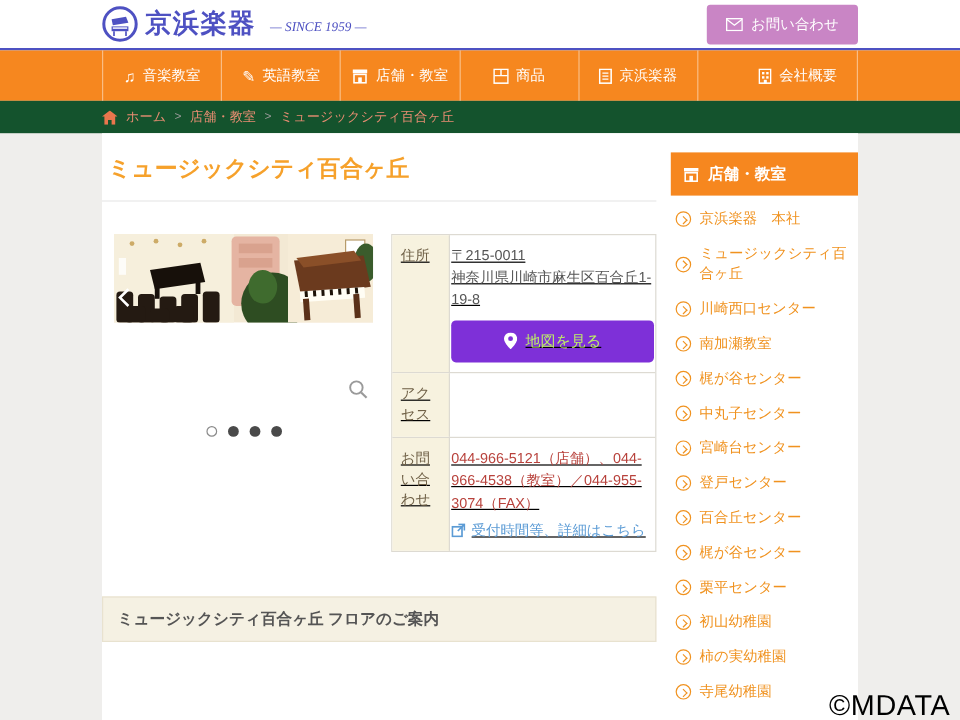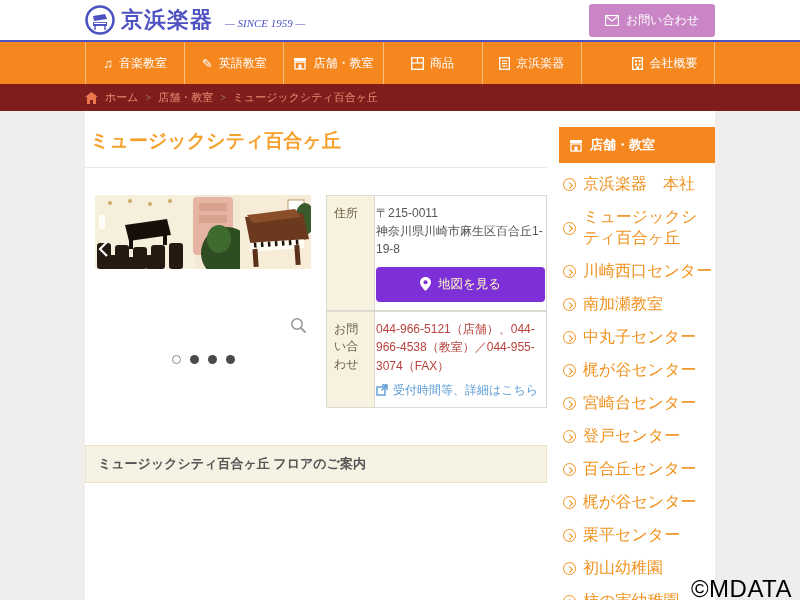--- a/index.html
+++ b/index.html
@@ -17,21 +17,21 @@
   .contact-btn { margin-left:auto; display:flex; align-items:center; gap:7px; background:#c985c5; color:#fff; font-size:12px; padding:8px 16px; border-radius:3px; cursor:pointer; }
 
   
   .nav-bar { height:42px; background:#f6871f; }
   .nav-list { display:flex; height:100%; }
   .nav-item { flex:1; display:flex; align-items:center; justify-content:center; gap:6px; color:#fff; font-size:12px; border-left:1px solid rgba(255,255,255,.45); cursor:pointer; }
   .nav-item:last-child { border-right:1px solid rgba(255,255,255,.45);padding-left:34px; }
   .nav-glyph { font-size:13px; line-height:1; }
 
   
-  .breadcrumb-bar { height:27px; background:#7f1d1d;font-family:Liberation Serif, serif; }
+  .breadcrumb-bar { height:27px; background:#14532d; }
   .breadcrumb { display:flex; align-items:center; gap:7px; height:100%; font-size:11px; }
   .crumb { color:#e88d72; cursor:pointer; }
   .crumb-sep { color:#9b9b9b; font-size:10px; }
 
   
   .content { width:630px; margin:0 auto; background:#fff; display:flex; align-items:flex-start; min-height:489px; }
   .main-col { width:462px; }
   .side-col { width:156px; margin-left:12px; }
 
   .page-title { font-size:19px; font-weight:bold; color:#f6a12b; padding:17px 0 13px 5px; border-bottom:1px solid #e8e8e8; }
@@ -42,38 +42,38 @@
   .carousel { position:relative; width:216px; height:147px; margin-left:10px; background:#fff; }
   .photo { position:relative; width:216px; height:74px; overflow:hidden; cursor:pointer; }
   .carousel-prev { position:absolute; left:3px; bottom:8px; cursor:pointer; }
   .zoom-btn { position:absolute; right:4px; bottom:4px; cursor:pointer; }
   .dots { display:flex; justify-content:center; gap:9px; margin-top:13px; margin-left:10px; width:216px; }
   .dot { width:9px; height:9px; border-radius:50%; background:#4a4a4a; cursor:pointer; }
   .dot.active { background:#fff; border:1px solid #8a8a8a; }
 
   
   .info-table { flex:1; margin-left:15px; border:1px solid #dddad2; font-size:12px; }
-  .it-row { display:flex; border-bottom:1px solid #dddad2; }
+  .it-row { display:flex; border-bottom:1px solid #dddad2;text-decoration:underline; }
   .it-row:last-child { border-bottom:none; }
   .it-label { width:48px; background:#f7f2df; color:#6f6046; padding:9px 7px; border-right:1px solid #dddad2; line-height:1.45; }
   .it-body { flex:1; padding:8px 1px; color:#555; line-height:1.5; }
-  .map-btn { display:flex; align-items:center; gap:7px; justify-content:center; background:#7e30d8; color:#fef9c3; border-radius:4px; padding:8px 6px; margin-top:9px; font-size:12.5px; cursor:pointer; }
+  .map-btn { display:flex; align-items:center; gap:7px; justify-content:center; background:#7e30d8; color:#bef264; border-radius:4px; padding:8px 6px; margin-top:9px; font-size:12.5px; cursor:pointer; }
   .kv-line { display:flex; line-height:1.8; }
   .kv-key { width:46px; color:#75684e; flex-shrink:0; }
   .kv-val { color:#666; }
   .phones { color:#b8423c; line-height:1.55; }
   .hours-link { display:flex; align-items:center; gap:5px; color:#5b9bd5; margin-top:5px; cursor:pointer; }
 
   
   .floor-header { margin-top:37px; background:#f5f1e3; border:1px solid #e8e2cf; color:#555; font-weight:bold; font-size:13px; padding:9px 12px; }
 
   
   .sidebar-header { margin-top:16px; background:#f6871f; color:#fff; font-weight:bold; font-size:13px; padding:9px 10px; display:flex; align-items:center; gap:7px; }
   .sidebar-list { border-bottom:2px solid #f6871f; padding:5px 0 9px; }
-  .sb-item { display:flex; align-items:center; gap:7px; padding:6px 2px 6px 4px; color:#f0921f; font-size:16px; cursor:pointer; }
+  .sb-item { display:flex; align-items:center; gap:7px; padding:6px 2px 6px 4px; color:#f0921f; font-size:12px; cursor:pointer; }
   .sb-bullet { width:13px; height:13px; border:1px solid #f0921f; border-radius:50%; flex-shrink:0; position:relative; }
   .sb-bullet::after { content:""; position:absolute; left:3px; top:3.5px; width:4px; height:4px; border-top:1.5px solid #f0921f; border-right:1.5px solid #f0921f; transform:rotate(45deg); }
 
   .watermark { position:absolute; right:8px; bottom:-3px; font-size:24px; color:#000; letter-spacing:.5px; }
 </style>
 </head>
 <body>
 
 <div class="page">
 
@@ -251,20 +251,21 @@
               <div class="map-btn">
                 <svg width="11" height="14" viewBox="0 0 11 14">
                   <path d="M5.5 0 C2.4 0 0 2.4 0 5.3 C0 9 5.5 14 5.5 14 C5.5 14 11 9 11 5.3 C11 2.4 8.6 0 5.5 0 Z" fill="#fff"></path>
                   <circle cx="5.5" cy="5.2" r="2" fill="#7e30d8"></circle>
                 </svg>
                 <span>地図を見る</span>
               </div>
             </div>
           </div>
           <div class="it-row">
+            <div class="it-label">アクセス</div>
           </div>
           <div class="it-row">
             <div class="it-label">お問い合わせ</div>
             <div class="it-body">
               <div class="phones">044-966-5121（店舗）、044-966-4538（教室）／044-955-3074（FAX）</div>
               <div class="hours-link">
                 <svg width="12" height="12" viewBox="0 0 12 12">
                   <rect x="1" y="3" width="8" height="8" fill="none" stroke="#5b9bd5" stroke-width="1.4"></rect>
                   <path d="M6 1 H11 V6 M11 1 L5.5 6.5" fill="none" stroke="#5b9bd5" stroke-width="1.4"></path>
                 </svg>
@@ -300,25 +301,25 @@
         <div class="sb-item">
             <span class="sb-bullet"></span>
             <span>川崎西口センター</span>
           </div>
         <div class="sb-item">
             <span class="sb-bullet"></span>
             <span>南加瀬教室</span>
           </div>
         <div class="sb-item">
             <span class="sb-bullet"></span>
+            <span>梶が谷センター</span>
+          </div>
+        <div class="sb-item">
+            <span class="sb-bullet"></span>
             <span>中丸子センター</span>
-          </div>
-        <div class="sb-item">
-            <span class="sb-bullet"></span>
-            <span>梶が谷センター</span>
           </div>
         <div class="sb-item">
             <span class="sb-bullet"></span>
             <span>宮崎台センター</span>
           </div>
         <div class="sb-item">
             <span class="sb-bullet"></span>
             <span>登戸センター</span>
           </div>
         <div class="sb-item">

